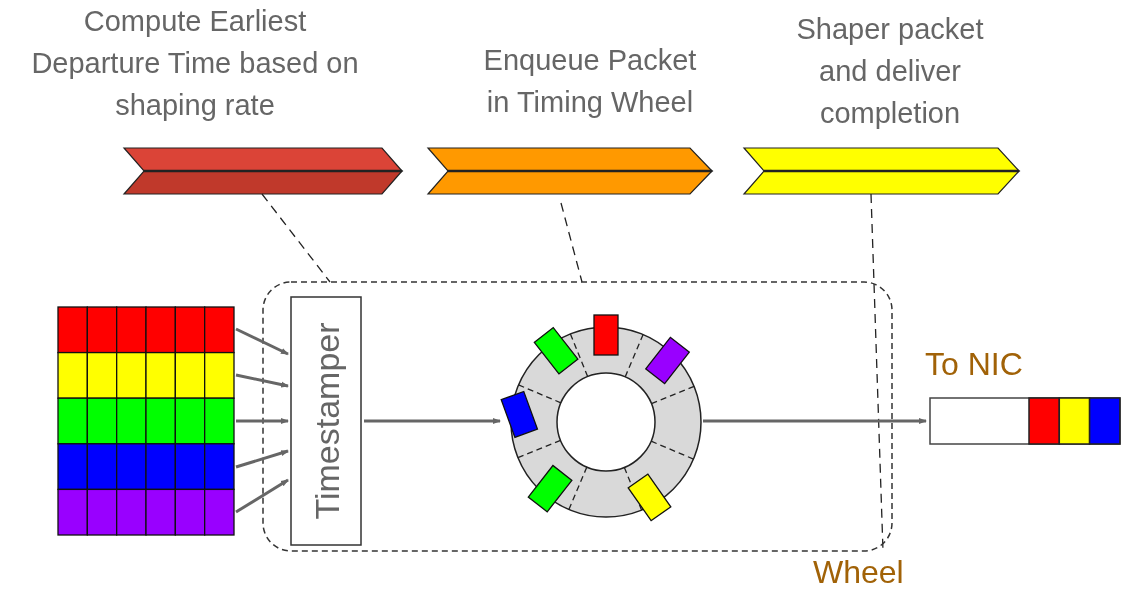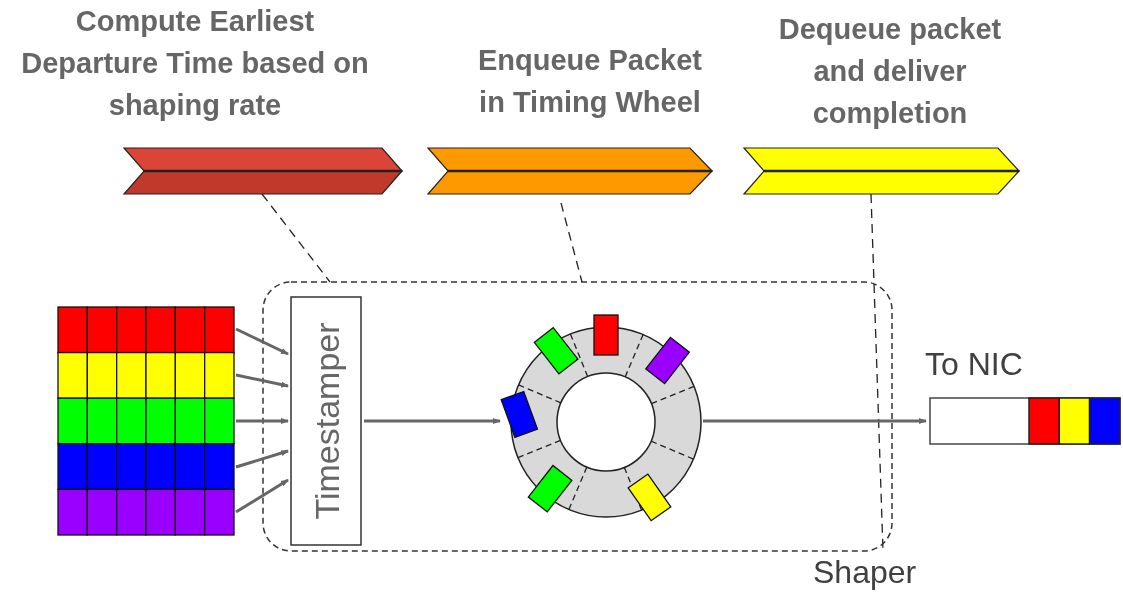--- a/index.html
+++ b/index.html
@@ -1,41 +1,41 @@
 <!DOCTYPE html>
 <html><head>
 <meta charset="utf-8">
 <style>
   html, body { margin: 0; padding: 0; background: #ffffff; }
   body { width: 1123px; height: 594px; position: relative; overflow: hidden;
          font-family: "Liberation Sans", "DejaVu Sans", sans-serif; }
   .stage-title { position: absolute; text-align: center; color: #666666;
-                 font-weight: bold; font-size: 29px; line-height: 42px; white-space: pre-line; }
+                 font-weight: normal; font-size: 29px; line-height: 42px; white-space: pre-line; }
   #title-0 { left: 0px; top: 0px; width: 390px; }
   #title-1 { left: 440px; top: 39px; width: 300px; }
   #title-2 { left: 745px; top: 8px; width: 290px; }
-  .plain-label { position: absolute; color: #404040; font-size: 32px; line-height: 36px; text-align: center; }
+  .plain-label { position: absolute; color: #a16207; font-size: 32px; line-height: 36px; text-align: center; }
   #to-nic-label { left: 925px; top: 346px; }
   #shaper-label { left: 813px; top: 554px; }
   svg#diagram { position: absolute; left: 0; top: 0; }
   .ts-text { font-size: 34px; fill: #666666; }
 </style>
 </head>
 <body>
 
 <div class="stage-title" id="title-0">Compute Earliest
 Departure Time based on
 shaping rate</div>
 <div class="stage-title" id="title-1">Enqueue Packet
 in Timing Wheel</div>
-<div class="stage-title" id="title-2">Dequeue packet
+<div class="stage-title" id="title-2">Shaper packet
 and deliver
 completion</div>
 <div class="plain-label" id="to-nic-label">To NIC</div>
-<div class="plain-label" id="shaper-label">Shaper</div>
+<div class="plain-label" id="shaper-label">Wheel</div>
 
 <svg id="diagram" width="1123" height="594" viewBox="0 0 1123 594" xmlns="http://www.w3.org/2000/svg">
   <defs>
     <marker id="arrowhead" markerWidth="8" markerHeight="8" refX="7" refY="4" orient="auto" markerUnits="userSpaceOnUse">
       <path d="M0,1 L8,4 L0,7 Z" fill="#666666"></path>
     </marker>
   </defs>
   <g id="chevrons">
       <g>
         <polygon points="124,148 382,148 402,171 144,171" fill="#db4437" stroke="#222" stroke-width="1.2"></polygon>

